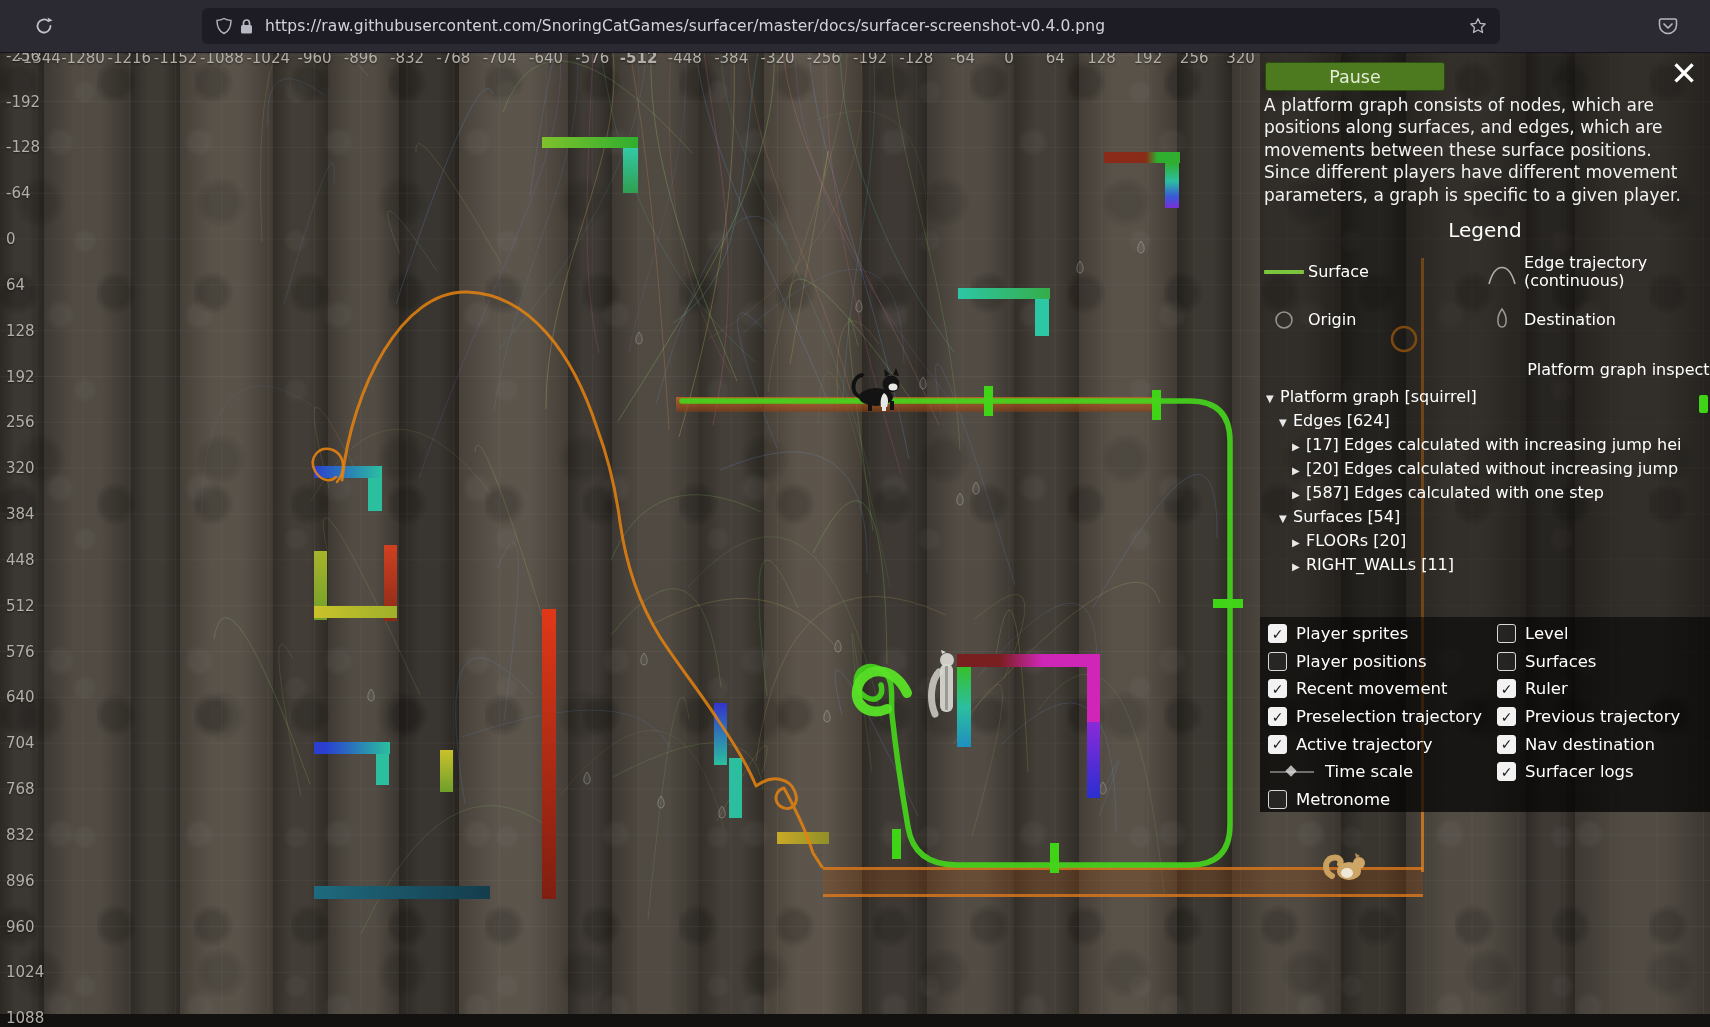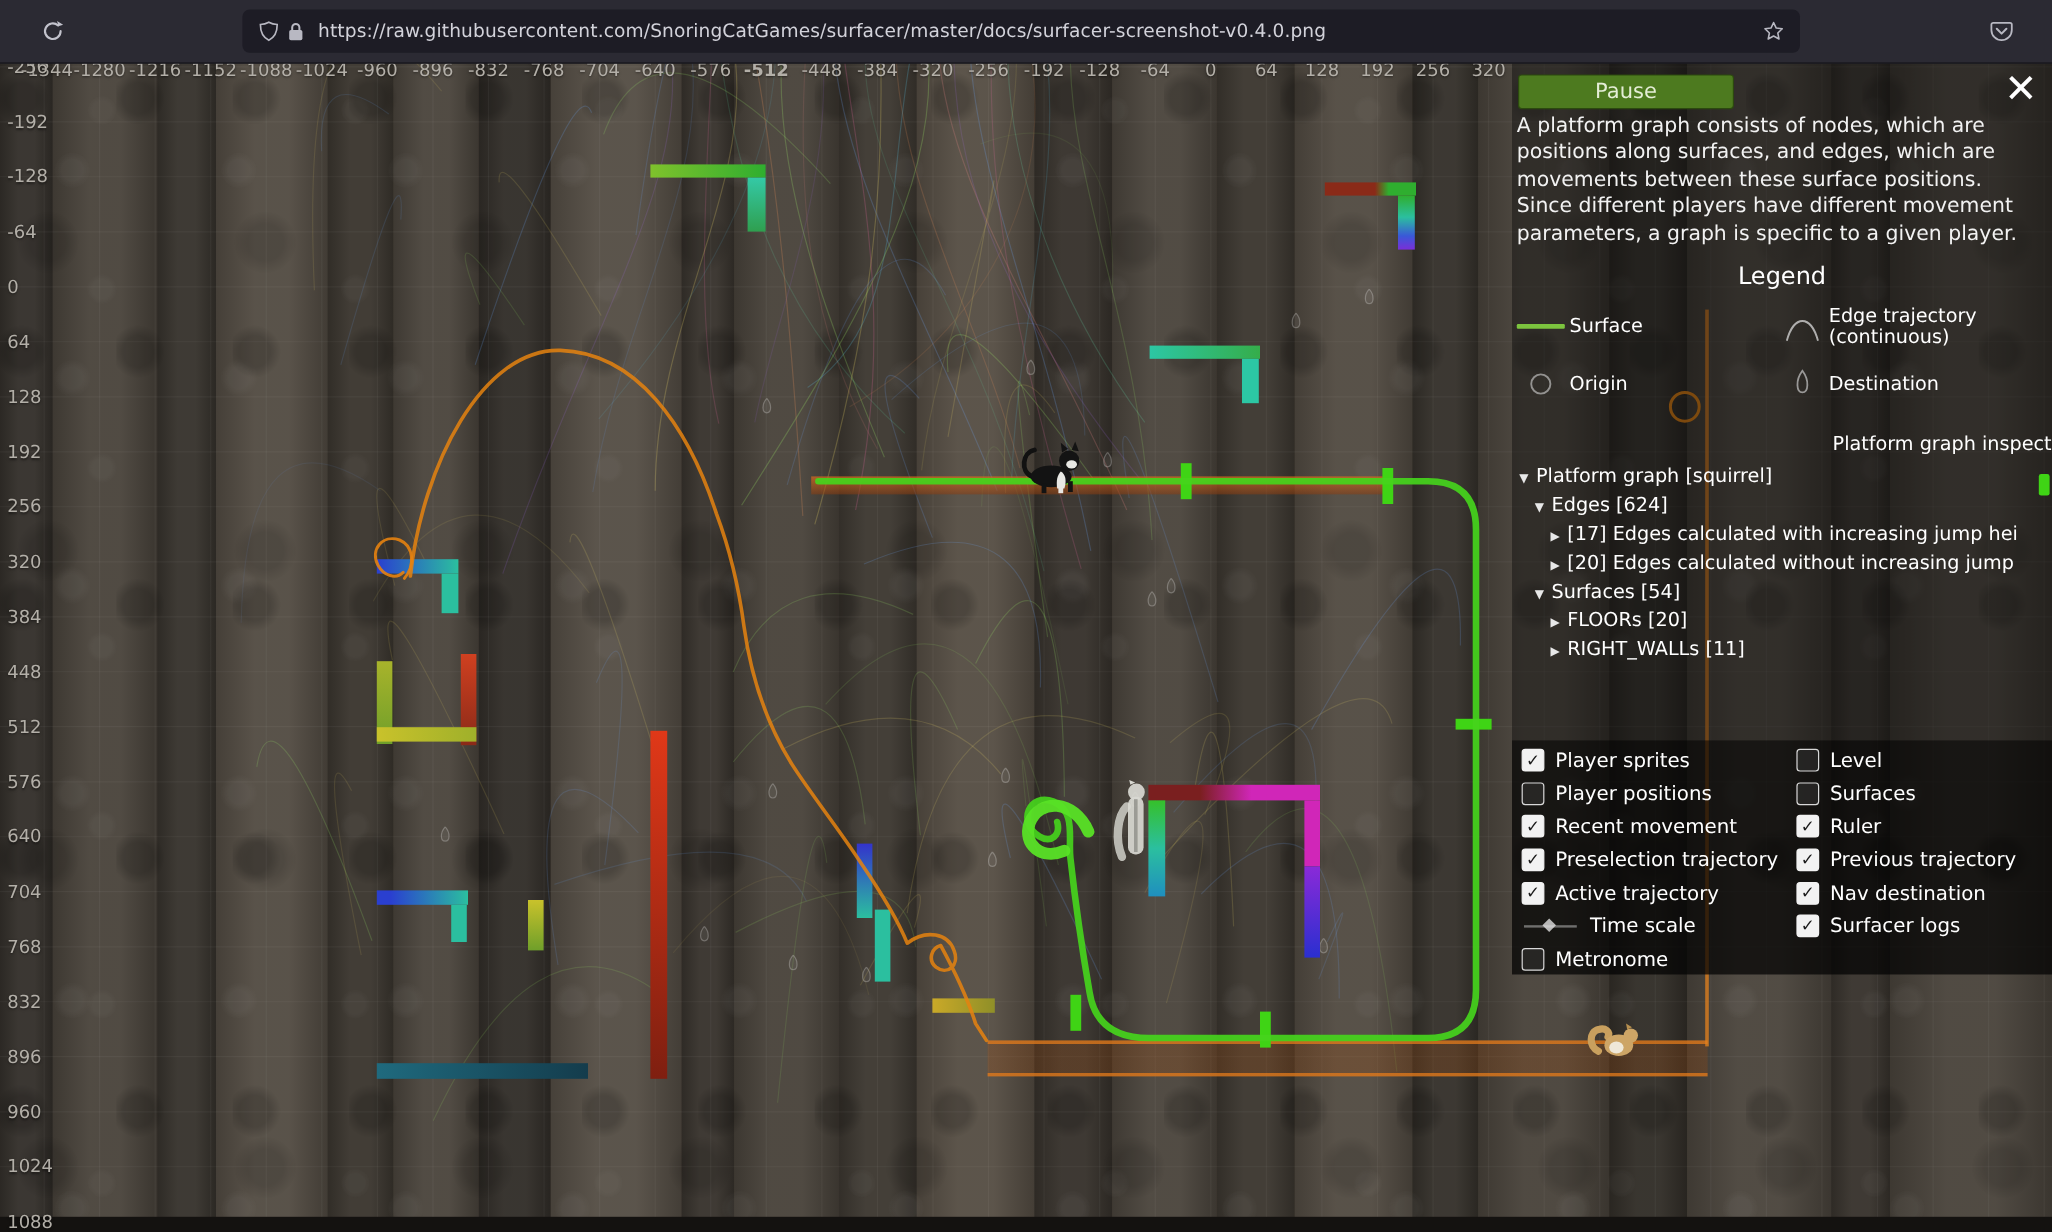--- a/index.html
+++ b/index.html
@@ -459,20 +459,21 @@
         </span>
         <span class="llabel">Destination</span>
       </div>
     </div>
     <div class="h-insp">Platform graph inspector</div>
     <div class="tree" id="tree">
         <div class="trow" style="padding-left: 4px;"><span class="arrow">▼</span><span>Platform graph [squirrel]</span></div>
         <div class="trow" style="padding-left: 17px;"><span class="arrow">▼</span><span>Edges [624]</span></div>
         <div class="trow" style="padding-left: 30px;"><span class="arrow">▶</span><span>[17] Edges calculated with increasing jump hei</span></div>
         <div class="trow" style="padding-left: 30px;"><span class="arrow">▶</span><span>[20] Edges calculated without increasing jump</span></div>
+        <div class="trow" style="padding-left: 30px;"><span class="arrow">▶</span><span>[587] Edges calculated with one step</span></div>
         <div class="trow" style="padding-left: 17px;"><span class="arrow">▼</span><span>Surfaces [54]</span></div>
         <div class="trow" style="padding-left: 30px;"><span class="arrow">▶</span><span>FLOORs [20]</span></div>
         <div class="trow" style="padding-left: 30px;"><span class="arrow">▶</span><span>RIGHT_WALLs [11]</span></div>
       </div>
     <div class="toggles" id="toggles">
         <div class="tcol l">
           <div class="trow2">
             <span class="cb on">✓</span>
             <span class="tlabel2">Player sprites</span>
           </div>

